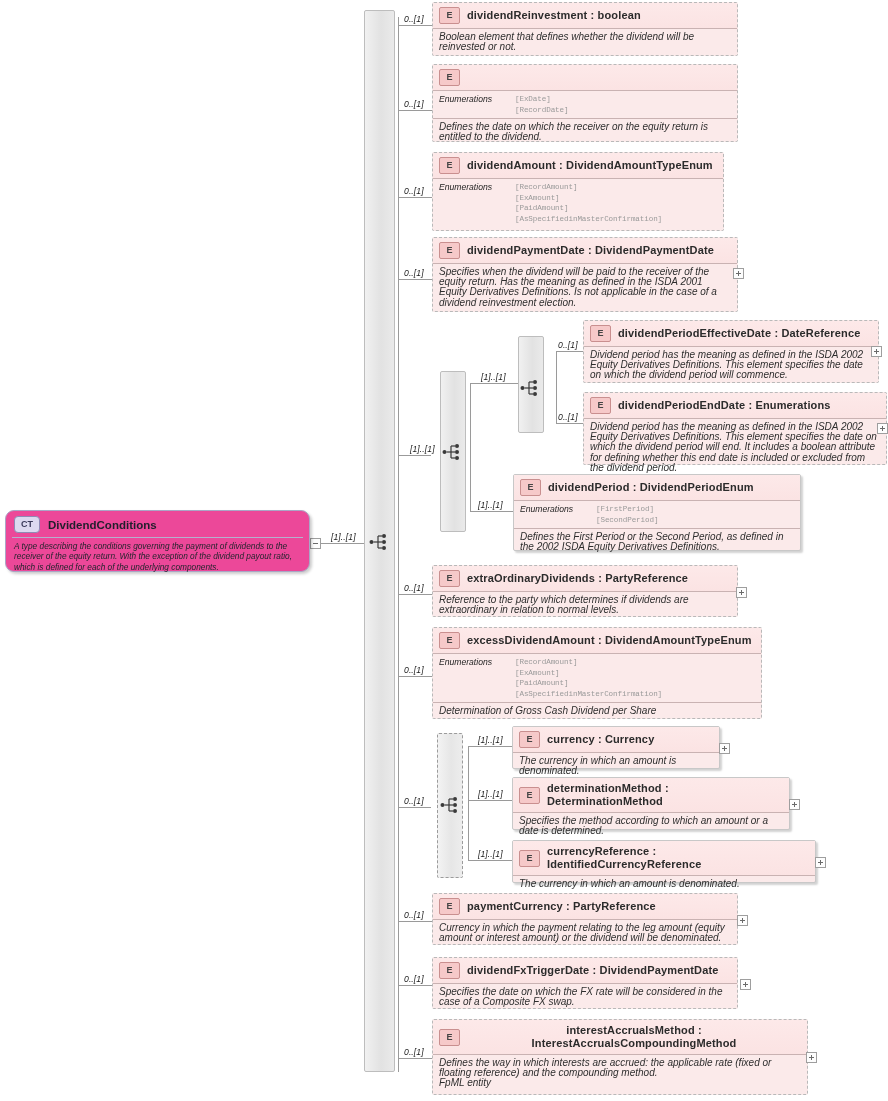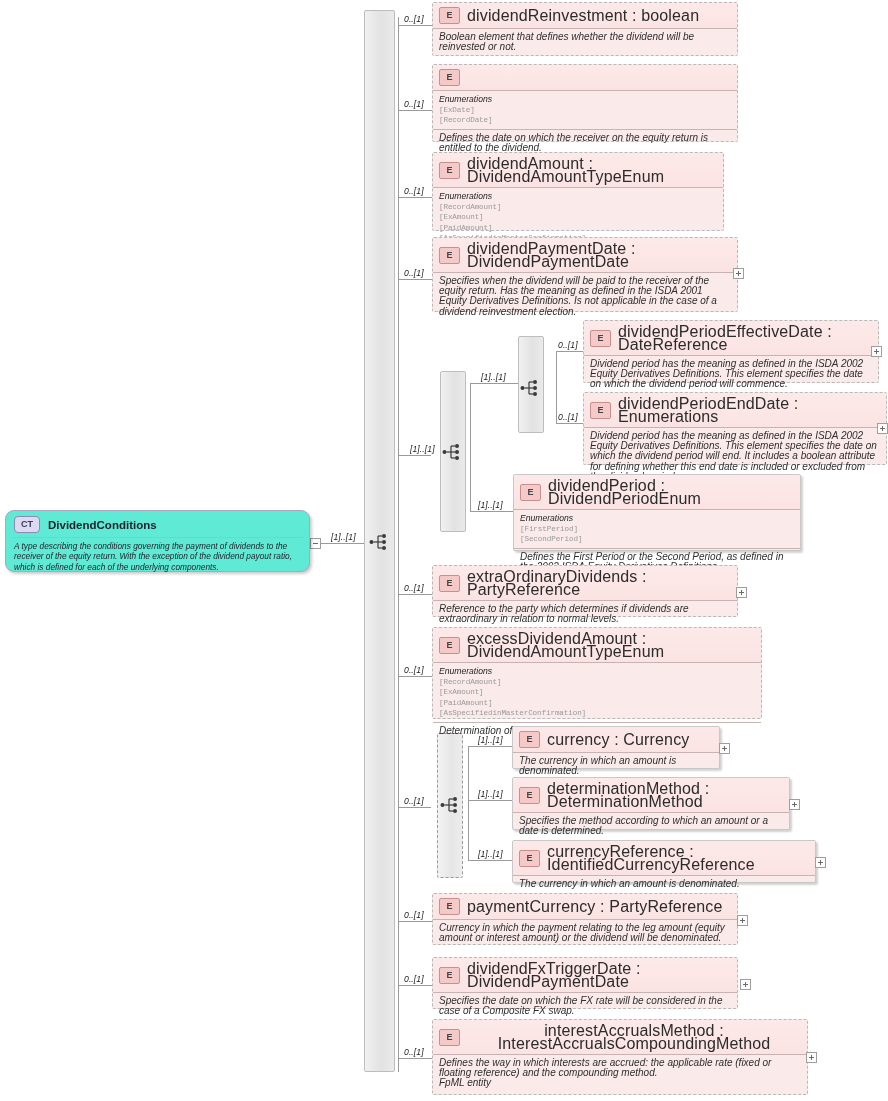--- a/index.html
+++ b/index.html
@@ -27,32 +27,31 @@
     padding:4px 6px 4px 6px;
     border-bottom:1px solid #c9b2b2;
     background:linear-gradient(to bottom,#fde9e9,#fbe3e3);
   }
   .badge-e{
     flex:none;width:19px;height:15px;line-height:14px;
     text-align:center;font-size:9px;font-weight:bold;color:#444;
     background:#f6c9c9;border:1px solid #c98f8f;border-radius:2px;
   }
   .ename{
-    font-size:16px;font-weight:normal;color:#2b2b2b;
+    font-size:11px;font-weight:bold;color:#2b2b2b;
     letter-spacing:.15px;line-height:13px;
   }
   .ename.wrapc{text-align:center;flex:1;}
   .desc{
     font-style:italic;font-size:10px;color:#2e2e2e;
     line-height:10.2px;padding:3px 6px 3px 6px;
   }
   .enumrow{
     display:flex;padding:3px 6px 3px 6px;
     border-bottom:1px solid #c9b2b2;
-    flex-direction:column;
   }
   .enumlabel{
     font-style:italic;font-size:8.6px;color:#1d1d1d;
     width:76px;flex:none;line-height:10.6px;
   }
   .enumvals{
     font-family:"Liberation Mono","DejaVu Sans Mono",monospace;
     font-size:7.6px;color:#9a9a9a;line-height:10.6px;letter-spacing:-.1px;
   }
 
@@ -82,21 +81,21 @@
   .toggle::before{
     content:"";position:absolute;left:2px;top:4px;width:5px;height:1px;background:#6a6a6a;
   }
   .toggle.plus::after{
     content:"";position:absolute;left:4px;top:2px;width:1px;height:5px;background:#6a6a6a;
   }
 
   
   .ctbox{
     position:absolute;box-sizing:border-box;
-    background:#5eead4;
+    background:#ec4899;
     border:1px solid #aaa6c6;border-radius:9px;
     box-shadow:2px 2px 3px rgba(0,0,0,.20);
   }
   .ctbox .cthdr{display:flex;align-items:center;gap:8px;padding:5px 8px 4px 8px;}
   .badge-ct{
     flex:none;width:24px;height:15px;line-height:14px;text-align:center;
     font-size:9px;font-weight:bold;color:#3a3a5a;
     background:#dcd9f0;border:1px solid #8f8ab5;border-radius:4px;
   }
   .ctname{font-size:11.5px;font-weight:bold;color:#1f1f2b;}

